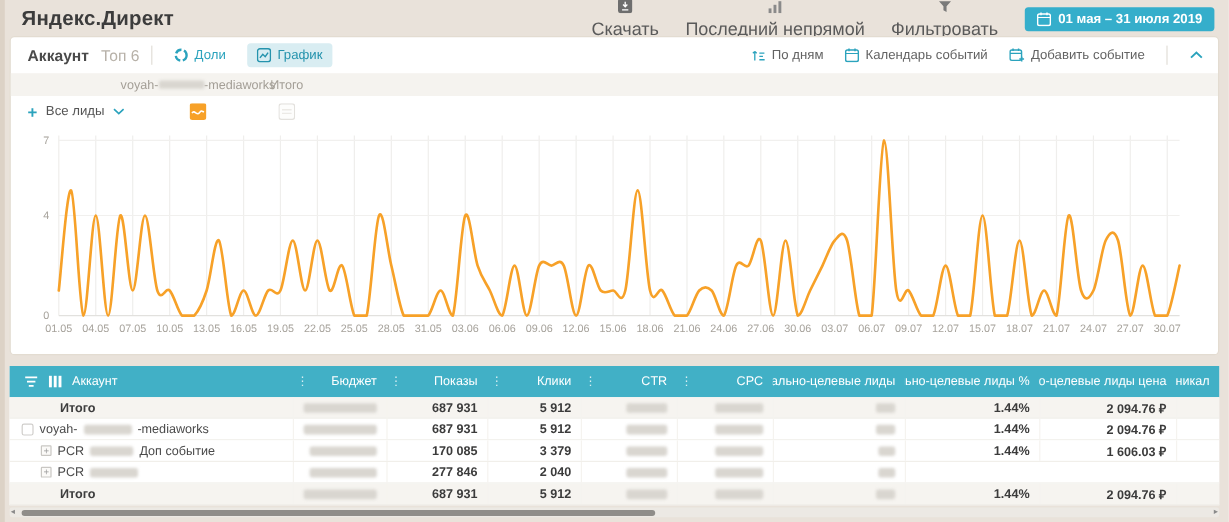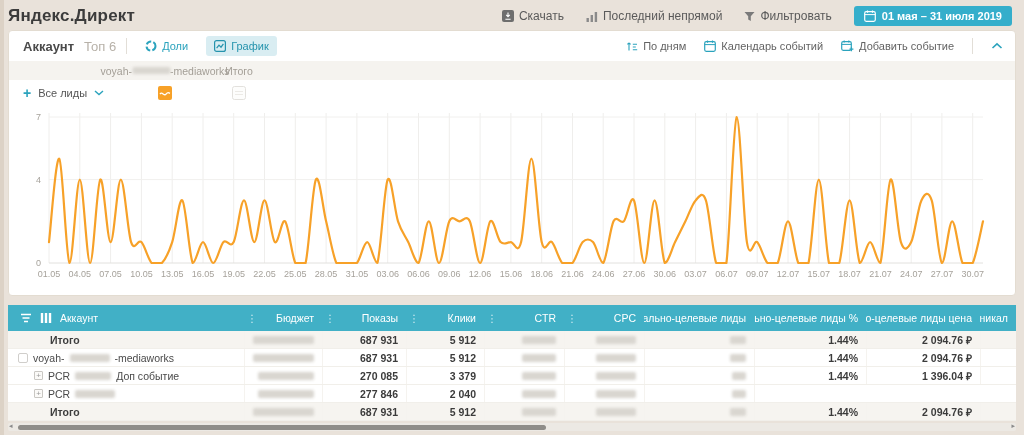--- a/index.html
+++ b/index.html
@@ -1,24 +1,24 @@
 <!DOCTYPE html>
 <html><head>
 <meta charset="utf-8">
 <style>
   * { margin:0; padding:0; box-sizing:border-box; }
   html,body { width:1024px; height:435px; overflow:hidden; }
   body { background:#E9E2DA; font-family:"Liberation Sans", sans-serif; position:relative; }
   body::before { content:""; position:absolute; left:0; top:0; width:4px; height:435px; background:#DCD2C6; }
 
   
-  .page-header { height:30px; display:flex; align-items:center; justify-content:space-between; padding:2px 12px 0 8px; }
+  .page-header { height:30px; display:flex; align-items:center; justify-content:space-between; padding:2px 12px 0 18px; }
   .title { font-size:17px; font-weight:bold; color:#3C3C3C; letter-spacing:.2px; }
   .hdr-right { display:flex; align-items:center; gap:22px; }
-  .hdr-btn { display:flex; align-items:center; gap:5px; font-size:12px; color:#5a5a5a; cursor:pointer; }
+  .hdr-btn { display:flex; align-items:center; gap:5px; font-size:15px; color:#5a5a5a; cursor:pointer;flex-direction:column; }
   .date-btn { background:#35AECB; color:#fff; font-size:11px; font-weight:bold; padding:4px 10px; border-radius:3px; display:flex; align-items:center; gap:6px; cursor:pointer; }
 
   
   .card { margin:0 8px; background:#fff; border:1px solid #E3DCD1; border-radius:4px; height:266px; position:relative; }
   .toolbar { display:flex; justify-content:space-between; align-items:center; height:30px; padding:0 12px 0 14px; }
   .tb-left { display:flex; align-items:center; gap:10px; }
   .entity { font-size:13px; font-weight:bold; color:#4A4A4A; }
   .top6 { font-size:13px; color:#B7B1A8; }
   .vdiv { width:1px; height:16px; background:#E2DED7; }
   .view-btn { display:flex; align-items:center; gap:5px; font-size:11px; color:#2BA3BD; padding:4px 8px; border-radius:3px; cursor:pointer; }
@@ -368,39 +368,39 @@
         <div class="td td-acc" style="width: 236px; padding-left: 26px;">
           <span class="exp">+</span>
           <span class="acc-label">PCR</span>
           <span class="mask" style="width:36px"></span>
           <span class="acc-label">Доп событие</span>
         </div>
         <div class="td" style="width: 78px;">
           <span class="mask" style="width:56px"></span>
         </div>
         <div class="td num" style="width: 84px;">
-          <span>270 085</span>
+          <span>170 085</span>
         </div>
         <div class="td num" style="width: 78px;">
           <span>3 379</span>
         </div>
         <div class="td" style="width: 80px;">
           <span class="mask" style="width:34px"></span>
         </div>
         <div class="td" style="width: 80px;">
           <span class="mask" style="width:40px"></span>
         </div>
         <div class="td" style="width: 110px;">
           <span class="mask" style="width:14px"></span>
         </div>
         <div class="td num" style="width: 112px;">
           <span>1.44%</span>
         </div>
         <div class="td num" style="width: 114px;">
-          <span>1 396.04 ₽</span>
+          <span>1 606.03 ₽</span>
         </div>
         <div class="td" style="width: 36px;"></div>
       </div>
       <div class="t-row">
         <div class="td td-acc" style="width: 236px; padding-left: 26px;">
           <span class="exp">+</span>
           <span class="acc-label">PCR</span>
           <span class="mask" style="width:40px"></span>
         </div>
         <div class="td" style="width: 78px;">

